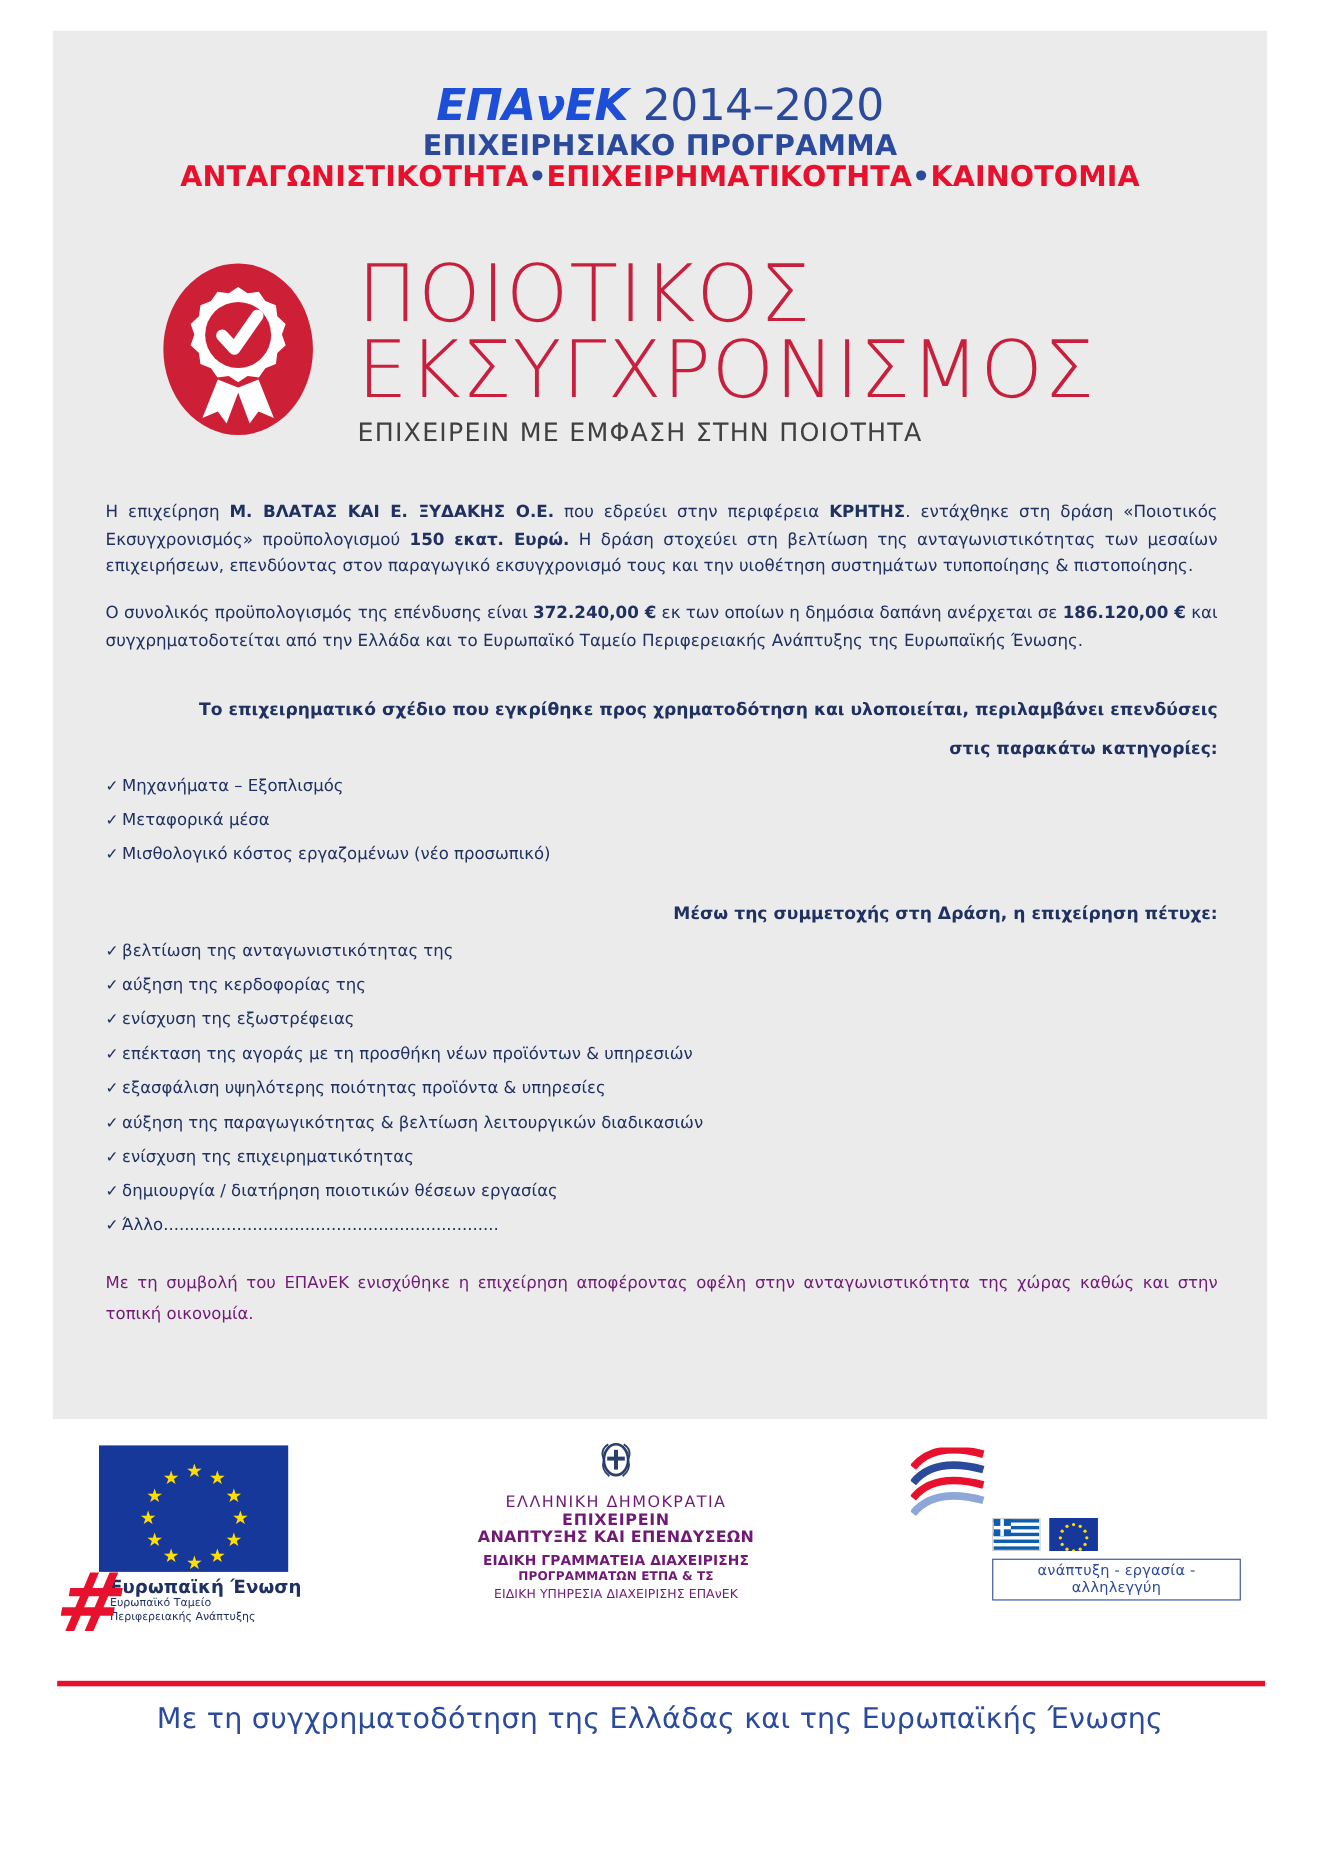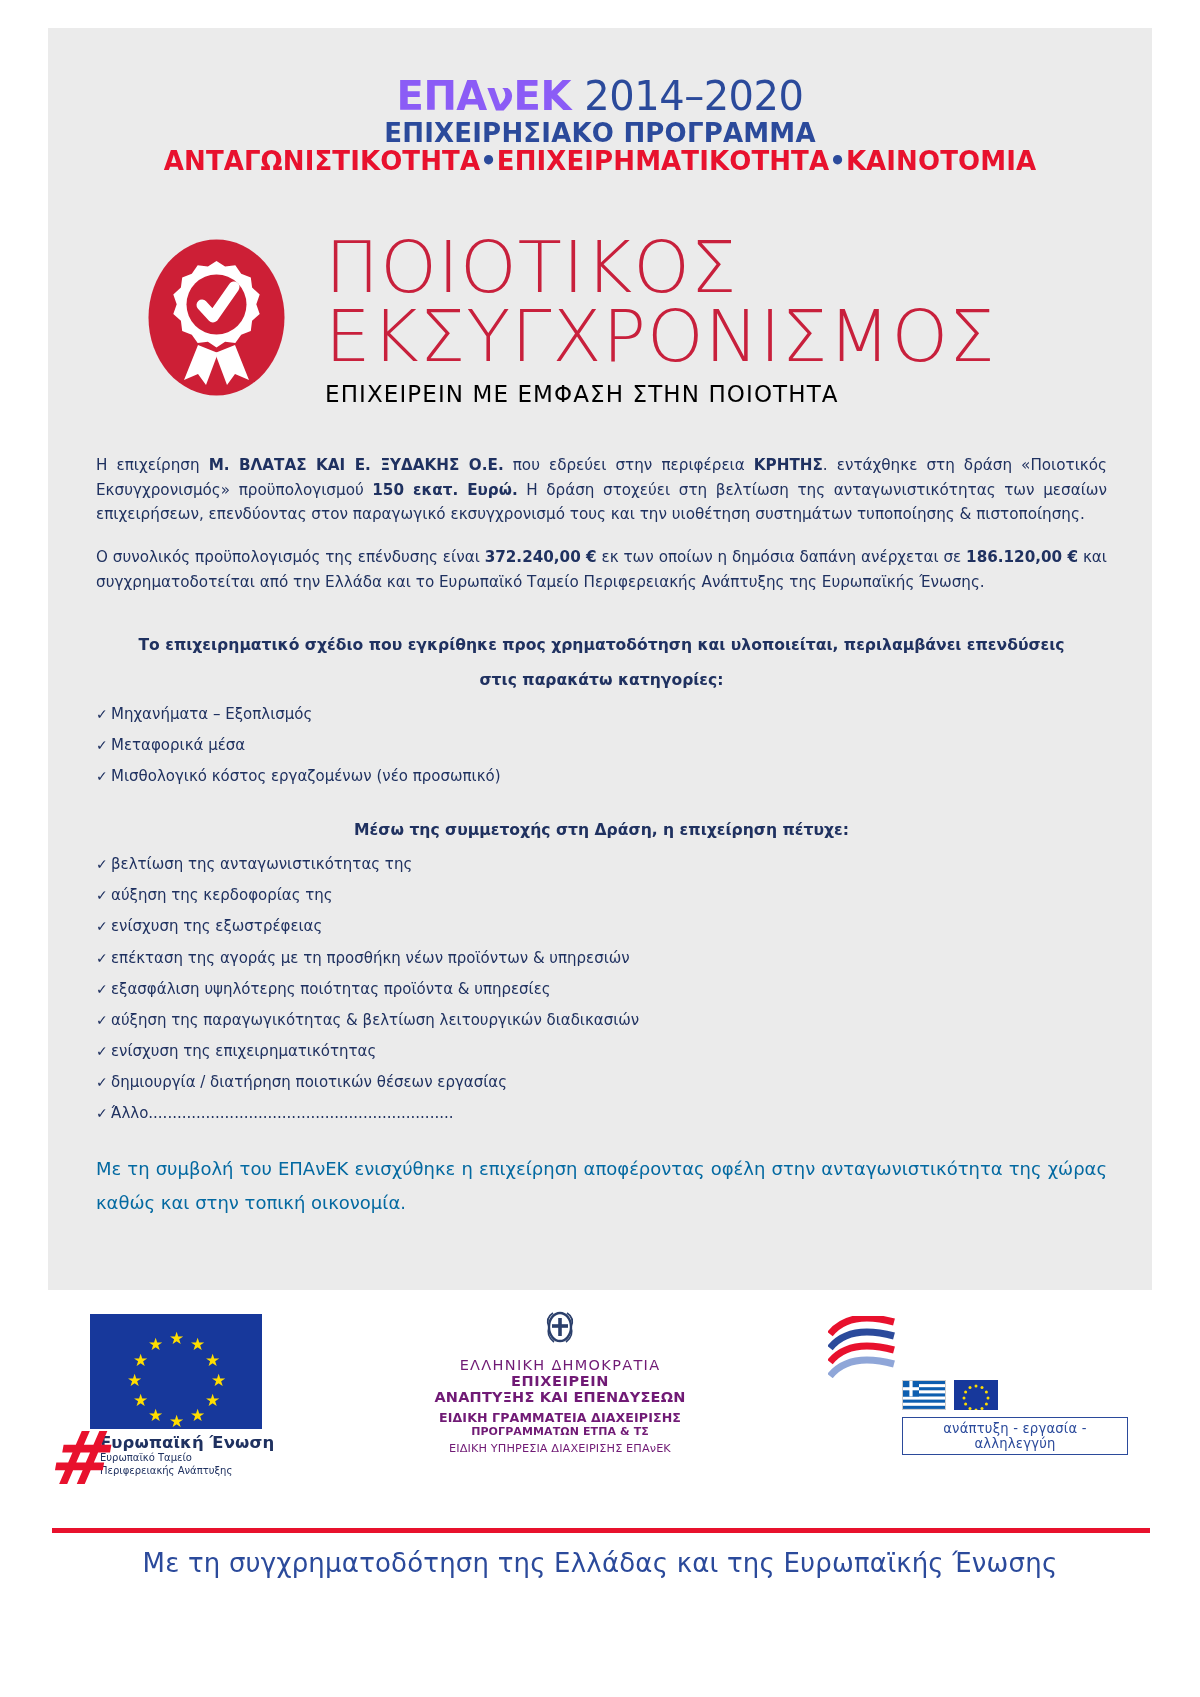--- a/index.html
+++ b/index.html
@@ -33,21 +33,21 @@
     padding-top: 48px;
     line-height: 1.02;
   }
   .epanek-l1 {
     font-family: "DejaVu Sans", sans-serif;
     font-size: 40px;
     font-weight: bold;
     letter-spacing: -0.5px;
     white-space: nowrap;
   }
-  .epanek-l1 .red { color: #8b5cf6; }
+  .epanek-l1 .red { color: #1d4ed8; font-style: italic; }
   .epanek-l1 .blue { color: #2b4a9b; font-weight: normal; }
   .epanek-l2 {
     font-size: 26px;
     font-weight: bold;
     color: #2b4a9b;
     margin-top: 3px;
     letter-spacing: 0.2px;
   }
   .epanek-l3 {
     font-size: 26px;
@@ -71,21 +71,21 @@
   .brand-l1, .brand-l2 {
     color: #c8203c;
     font-weight: 300;
     letter-spacing: 1px;
     line-height: 0.96;
     font-family: "DejaVu Sans", sans-serif;
   }
   .brand-l1 { font-size: 72px; }
   .brand-l2 { font-size: 72px; }
   .brand-sub {
-    color: #000000;
+    color: #404040;
     font-size: 23px;
     letter-spacing: 1.1px;
     margin-top: 10px;
     font-family: "DejaVu Sans", sans-serif;
   }
 
   
   .body {
     padding: 0 45px 0 48px;
     margin-top: 46px;
@@ -96,43 +96,43 @@
     font-family: "DejaVu Sans", sans-serif;
   }
   .body p { margin: 0 0 18px 0; }
   .body b { font-weight: bold; }
 
   .lead {
     font-weight: bold;
     font-size: 15.6px;
     line-height: 1.95;
     margin: 0 0 4px 0;
-    text-align: center;
+    text-align: right;
   }
   ul.checks {
     list-style: none;
     margin: 0 0 22px 0;
     padding: 0;
   }
   ul.checks li {
     font-size: 15px;
     line-height: 2.08;
     color: #1f3160;
     white-space: nowrap;
   }
   ul.checks li .tick {
     display: inline-block;
     width: 15px;
     color: #1f3160;
     font-size: 14px;
   }
   .closing {
-    font-size: 18px;
+    font-size: 15px;
     line-height: 1.92;
-    color: #0369a1;
+    color: #701a75;
     text-align: justify;
     margin-top: 6px;
   }
 
   
   .footer {
     position: absolute;
     left: 0; top: 1300px;
     width: 1200px; height: 230px;
     background: #ffffff;

